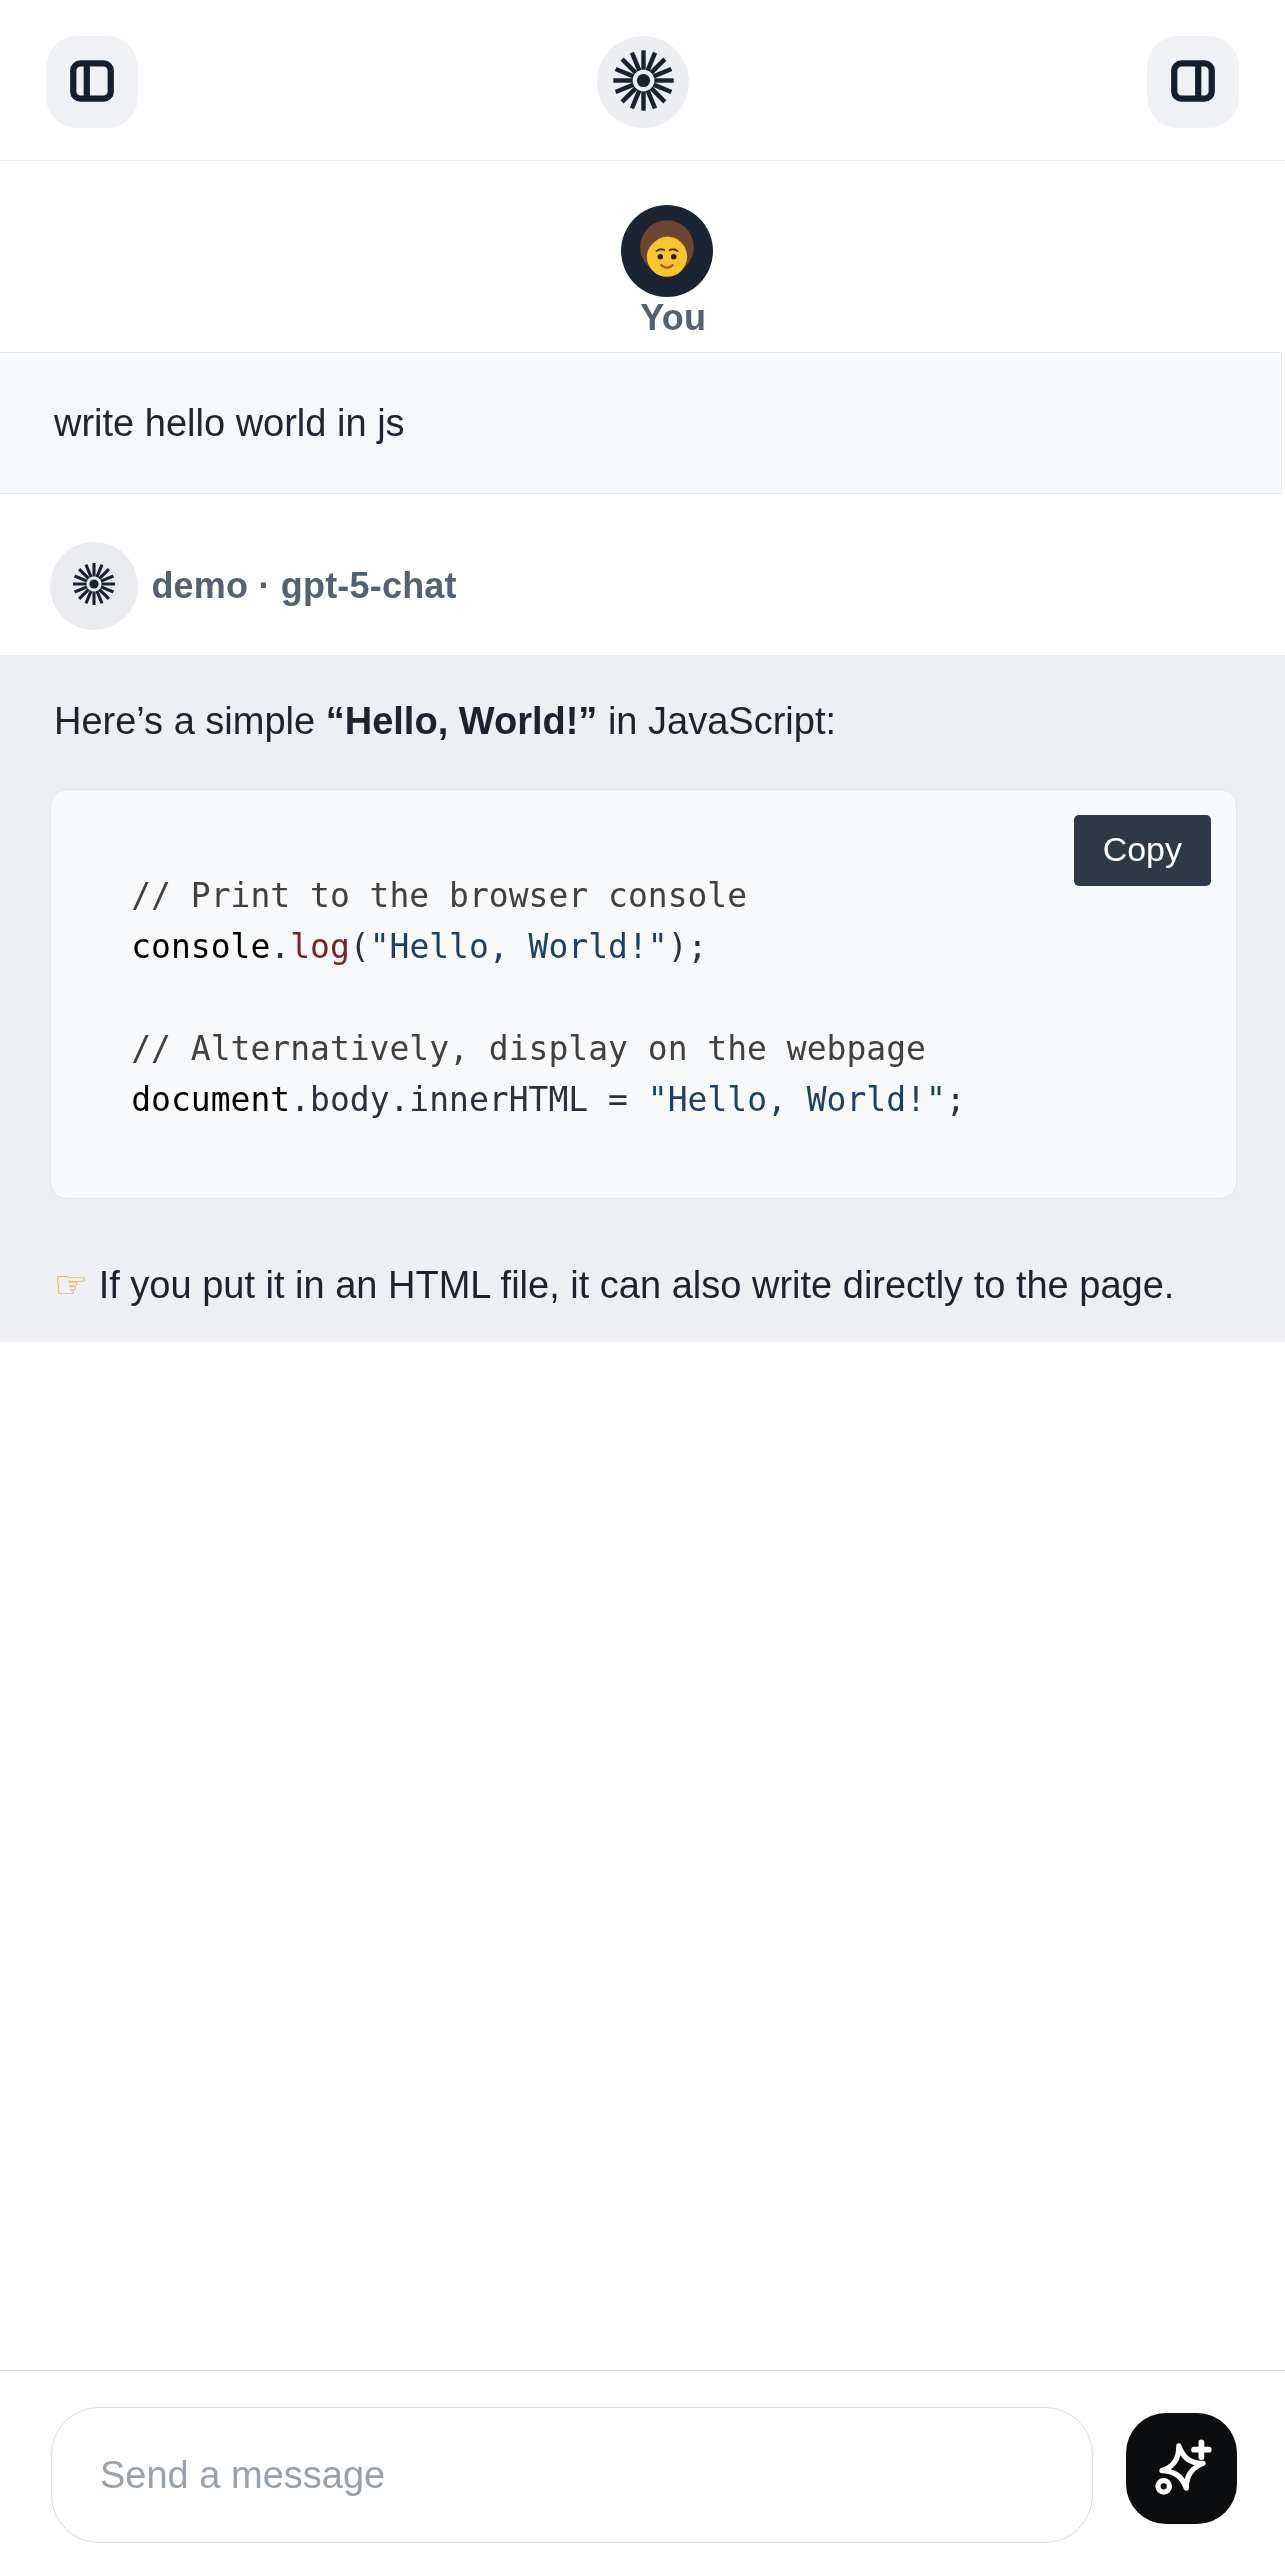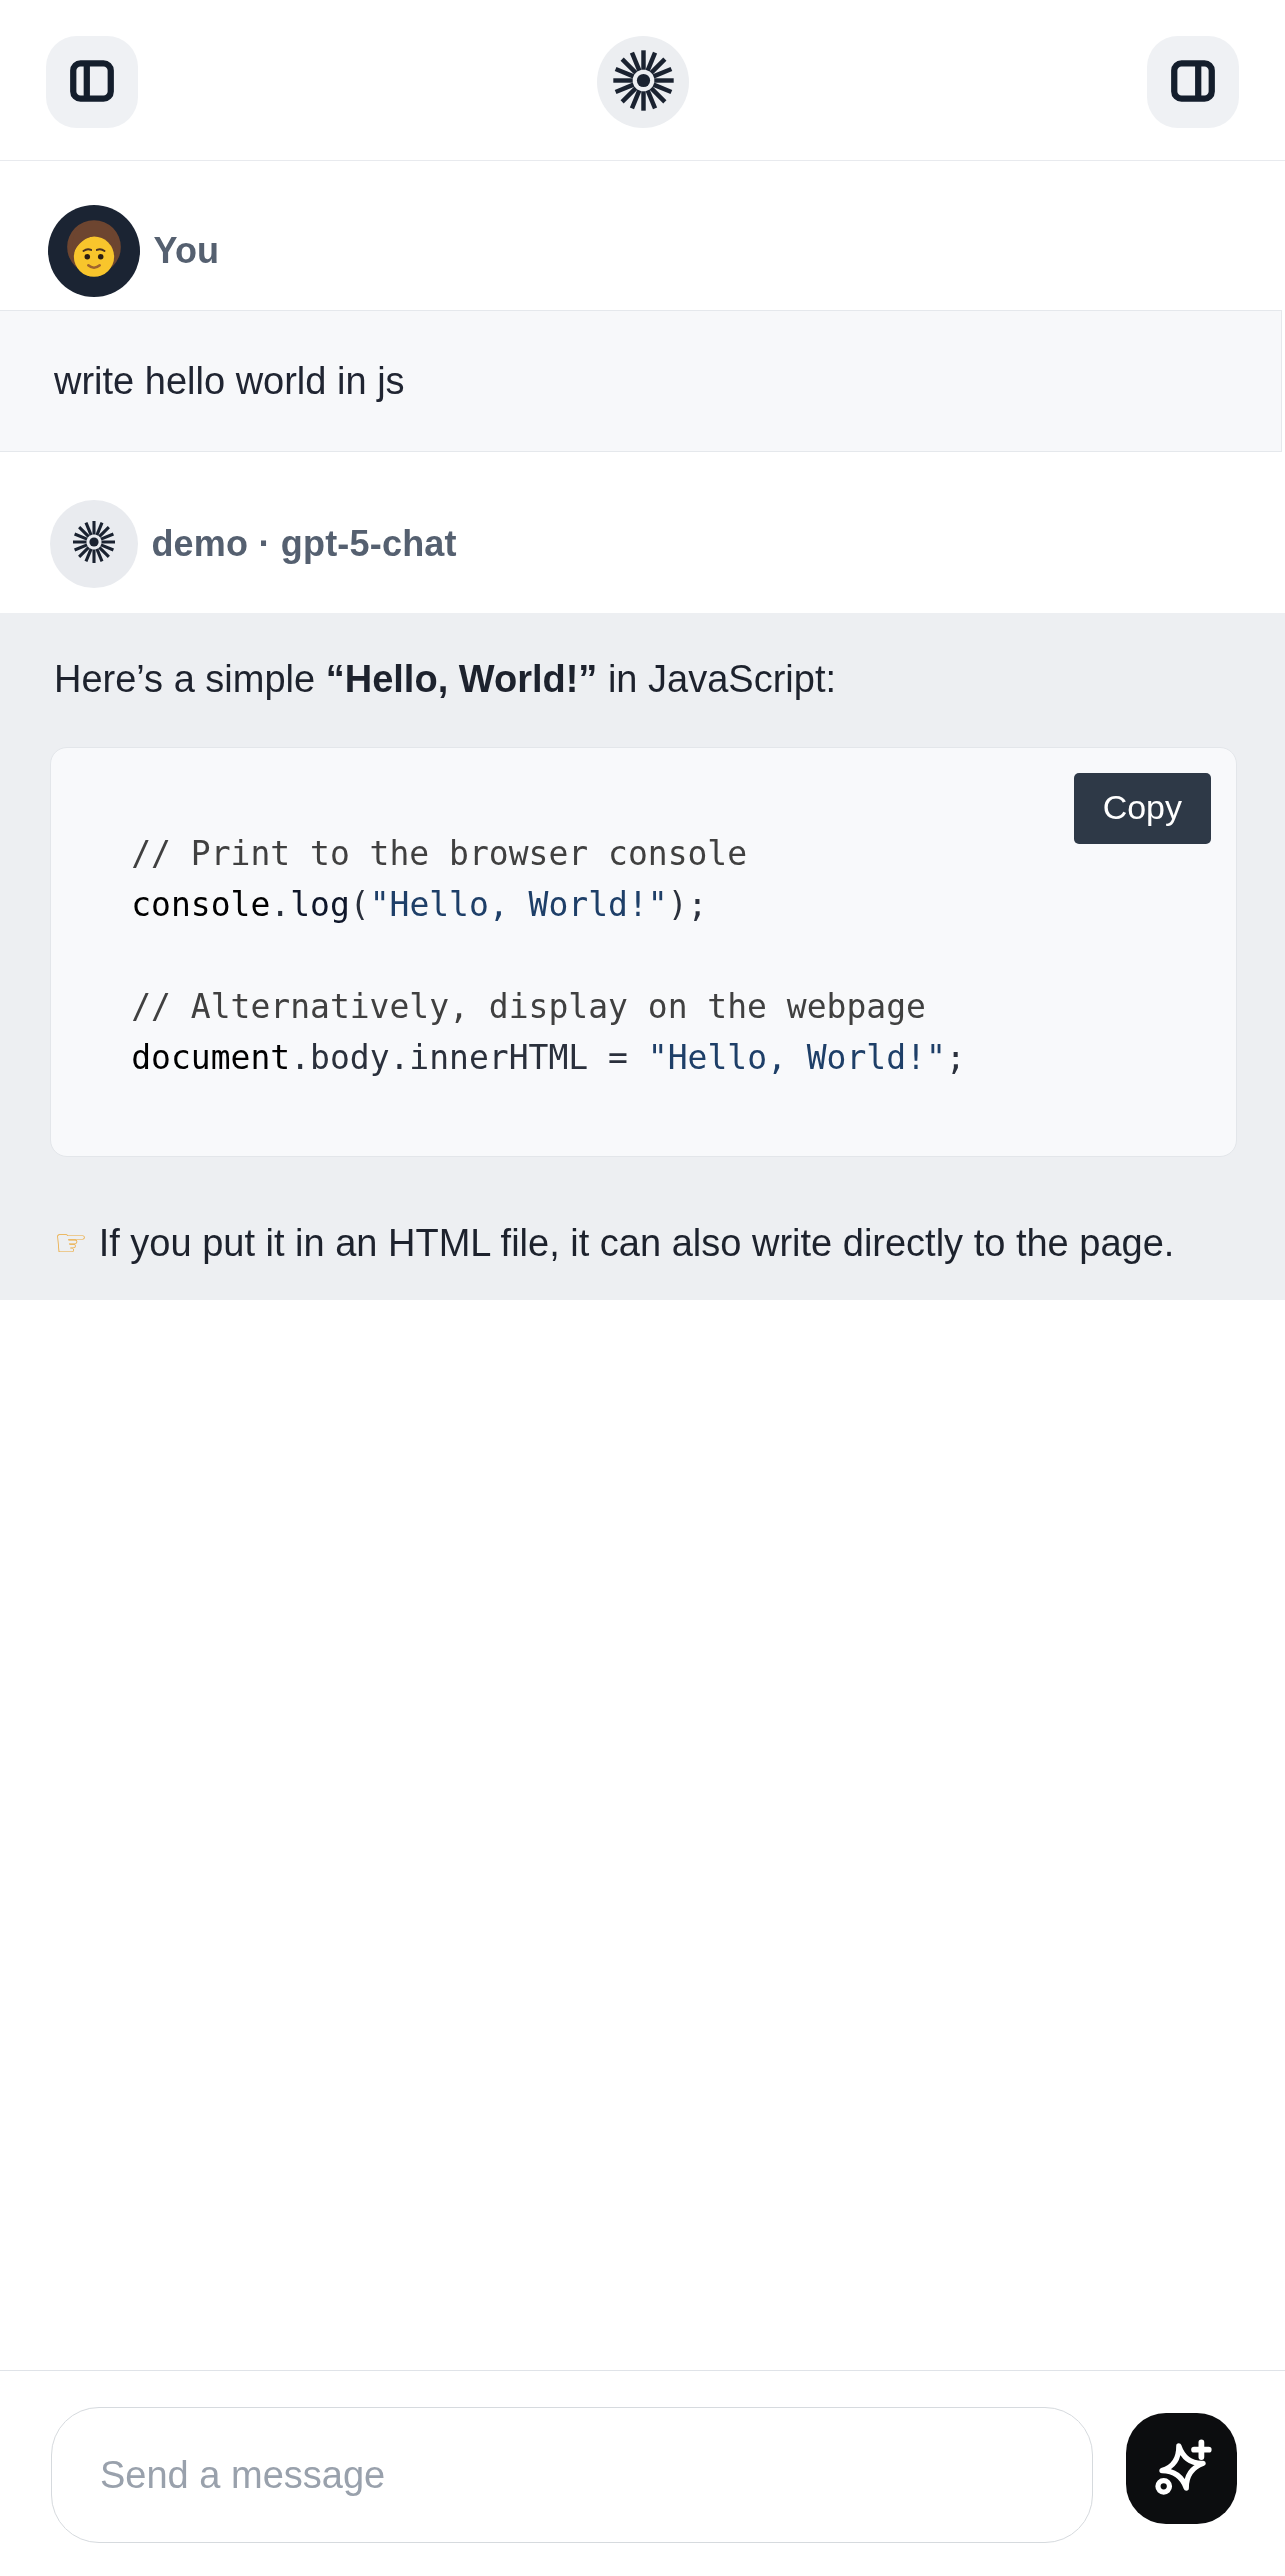--- a/index.html
+++ b/index.html
@@ -11,21 +11,21 @@
   .topbar { position:relative; height:161px; background:#ffffff; border-bottom:1.9px solid #e8eaee; }
   .icon-btn { position:absolute; top:36px; width:92px; height:92px; border-radius:31px;
               background:#eff1f4; display:flex; align-items:center; justify-content:center; border:none; cursor:pointer; }
   .icon-btn.left  { left:46px; }
   .icon-btn.right { left:1147px; }
   .badge-btn { position:absolute; top:36px; left:597px; width:92px; height:92px; border-radius:50%;
                background:#eceef1; display:flex; align-items:center; justify-content:center; border:none; cursor:pointer; }
 
   
   .turn-head { display:flex; align-items:center; }
-  .user-head { padding:44px 0 13.4px 48px; }
+  .user-head { padding:44px 0 13.4px 48px;flex-direction:column; }
   .asst-head { margin-top:48px; padding-left:50px; }
   .avatar { border-radius:50%; flex:0 0 auto; display:flex; align-items:center; justify-content:center; overflow:hidden; }
   .avatar.user { width:92px; height:92px; background:#1b2433; }
   .avatar.asst { width:88px; height:88px; background:#e9ebef; }
   .sender { margin-left:13.4px; font-size:36px; font-weight:700; color:#556070; letter-spacing:0.2px; }
 
   
   .user-band { width:calc(100% - 2.9px); height:142px; background:#f7f8fa;
                border:1.9px solid #e5e8ec; border-left:none;
                display:flex; align-items:center; padding-left:54px;
@@ -47,21 +47,21 @@
   .codebox { position:relative; margin:42px 0 0 -3.8px; background:#f8f9fb;
              border:1.9px solid #e3e6ea; border-radius:17px; padding:80px 38px 73px 80px; }
   .copy-btn { position:absolute; top:25px; right:25px; background:#2e3947; color:#ffffff;
               font-family:"Liberation Sans", sans-serif; font-size:34px; line-height:1;
               padding:16.3px 29px 20px; border:none; border-radius:5px; cursor:pointer; }
   .code { font-family:"DejaVu Sans Mono", monospace; font-size:33px; line-height:51px;
           white-space:pre; overflow-x:auto; color:#2a303c; }
   .c-plain   { color:#2a303c; }
   .c-comment { color:#404040; }
   .c-red     { color:#000000; }
-  .c-purple  { color:#0f172a; }
+  .c-purple  { color:#7f1d1d; }
   .c-string  { color:#1e3f68; }
 
   
   .composer { position:absolute; left:0; right:0; top:2370px; bottom:0;
               background:#ffffff; border-top:1.9px solid #e0e3e8; }
   .msg-input { position:absolute; left:51px; top:36px; width:1042px; height:136px;
                border:1.9px solid #d6dade; border-radius:48px; background:#ffffff;
                padding:0 38px 0 48px; font-family:Liberation Sans, sans-serif;
                font-size:38px; color:#242a34; outline:none; }
   .msg-input::placeholder { color:#99a1ac; }

